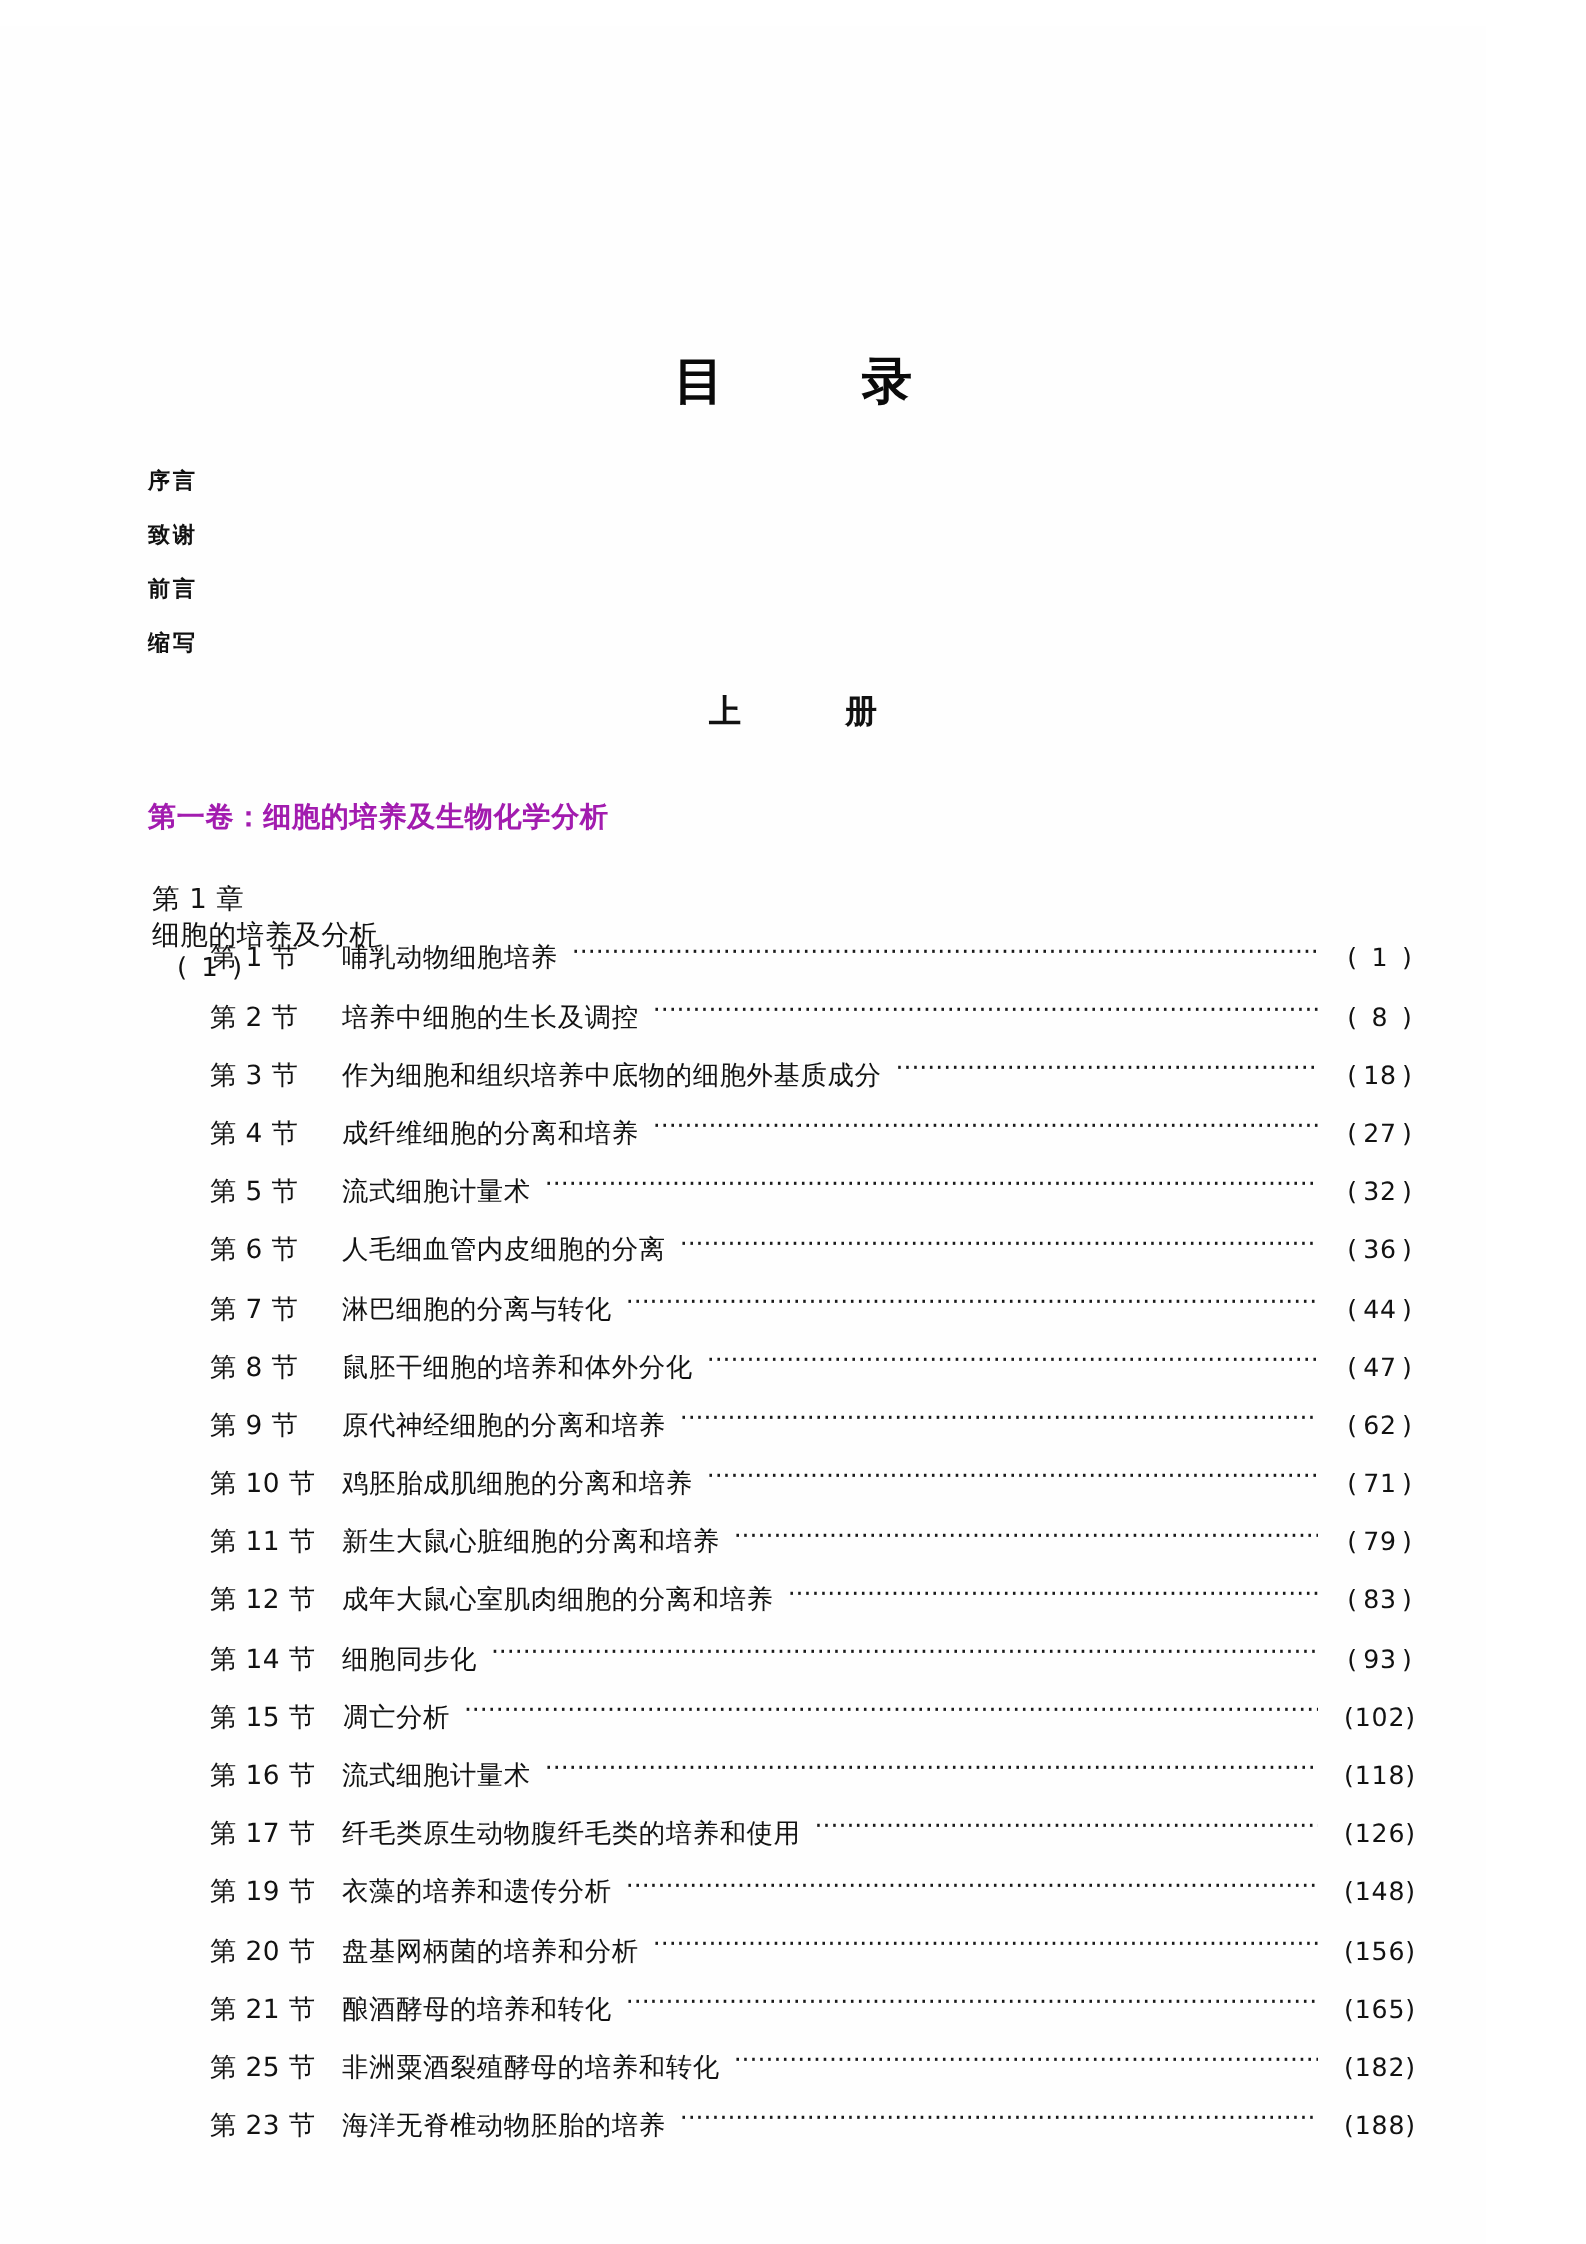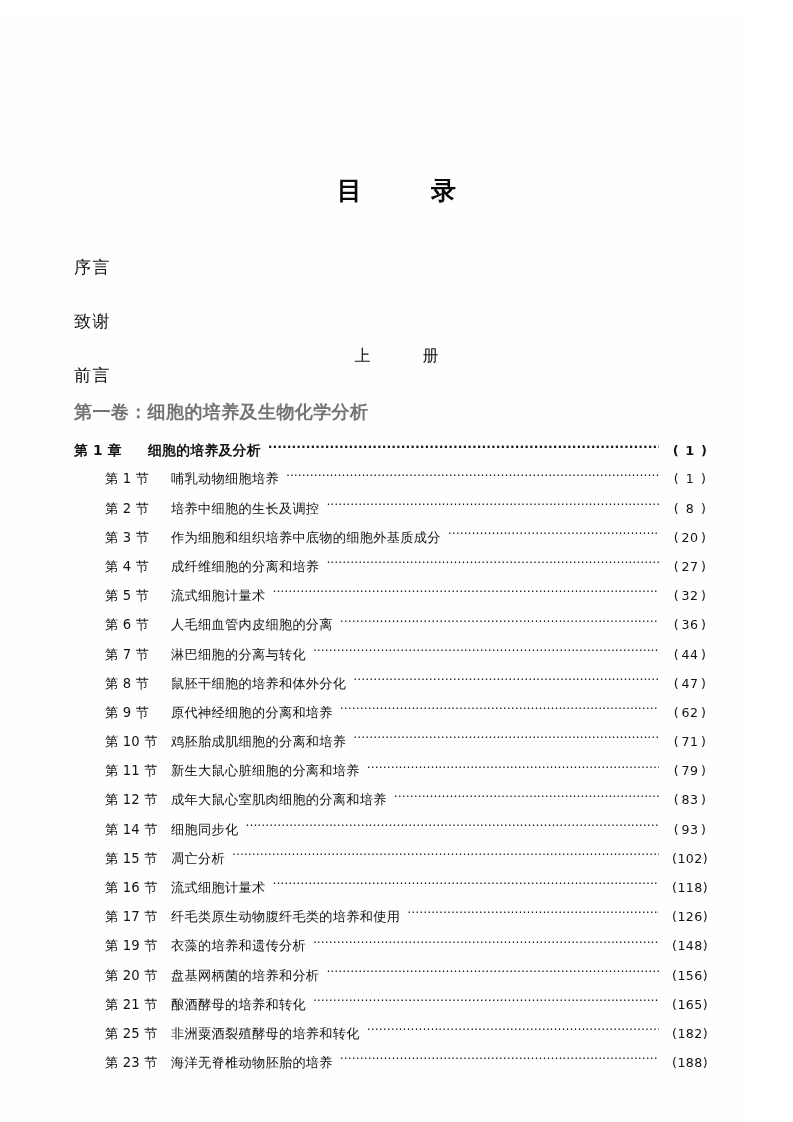--- a/index.html
+++ b/index.html
@@ -41,52 +41,51 @@
   }
 
   
   .frontmatter {
     position: absolute;
     left: 74px;
     top: 214px;
     width: 200px;
   }
   .frontmatter .fm-item {
-    font-size: 17px;
-    font-weight: normal;
+    font-size: 11px;
+    font-weight: bold;
     letter-spacing: 1.5px;
     line-height: 27px;
     color: #111111;
     white-space: nowrap;
-    margin-top: 27px;
   }
 
   
   .volume-heading {
     position: absolute;
     left: 0;
     top: 333px;
     width: 793px;
     text-align: center;
     font-size: 16px;
-    font-weight: normal;
+    font-weight: bold;
     letter-spacing: 18px;
     text-indent: 18px;
     color: #111111;
   }
 
   
   .part-heading {
     position: absolute;
     left: 74px;
     top: 387px;
-    font-size: 18px;
+    font-size: 14px;
     font-weight: bold;
     letter-spacing: 0.4px;
-    color: #737373;
+    color: #a21caf;
     white-space: nowrap;
   }
 
   
   .toc {
     position: absolute;
     left: 74px;
     top: 428px;
     width: 645px;
   }
@@ -94,23 +93,24 @@
   .toc-row {
     display: flex;
     align-items: baseline;
     height: 29.2px;
     white-space: nowrap;
     font-size: 13.2px;
     color: #121212;
   }
 
   .toc-row.level-chapter {
-    font-weight: bold;
+    font-weight: normal;
     font-size: 13.8px;
     padding-left: 0;
+    flex-direction: column;
   }
   .toc-row.level-section {
     font-weight: normal;
     padding-left: 31px;
   }
 
   .row-label {
     flex: 0 0 auto;
     letter-spacing: 0.2px;
   }
@@ -178,20 +178,21 @@
 <body>
 
 <div class="page">
 
   <div class="doc-title">目　录</div>
 
   <div class="frontmatter">
       <div class="fm-item">序言</div>
       <div class="fm-item">致谢</div>
       <div class="fm-item">前言</div>
+      <div class="fm-item">缩写</div>
     </div>
 
   <div class="volume-heading">上　册</div>
 
   <div class="part-heading">第一卷：细胞的培养及生物化学分析</div>
 
   <div class="toc">
       <div class="toc-row level-chapter">
         <span class="row-label">第 1 章</span>
         <span class="row-title">细胞的培养及分析</span>
@@ -211,21 +212,21 @@
         <span class="row-title">培养中细胞的生长及调控</span>
         <span class="row-gap-pre"></span>
         <span class="leader"></span>
         <span class="row-page"><span class="paren">(</span><span class="pagenum">8</span><span class="paren">)</span></span>
       </div>
       <div class="toc-row level-section">
         <span class="row-label">第 3 节</span>
         <span class="row-title">作为细胞和组织培养中底物的细胞外基质成分</span>
         <span class="row-gap-pre"></span>
         <span class="leader"></span>
-        <span class="row-page"><span class="paren">(</span><span class="pagenum">20</span><span class="paren">)</span></span>
+        <span class="row-page"><span class="paren">(</span><span class="pagenum">18</span><span class="paren">)</span></span>
       </div>
       <div class="toc-row level-section">
         <span class="row-label">第 4 节</span>
         <span class="row-title">成纤维细胞的分离和培养</span>
         <span class="row-gap-pre"></span>
         <span class="leader"></span>
         <span class="row-page"><span class="paren">(</span><span class="pagenum">27</span><span class="paren">)</span></span>
       </div>
       <div class="toc-row level-section">
         <span class="row-label">第 5 节</span>

